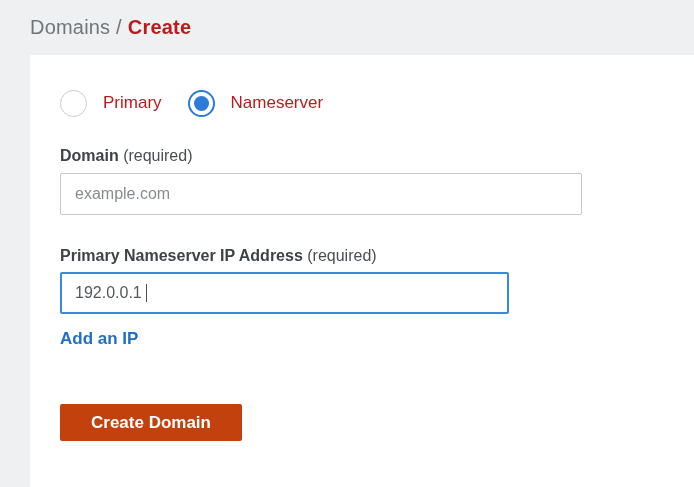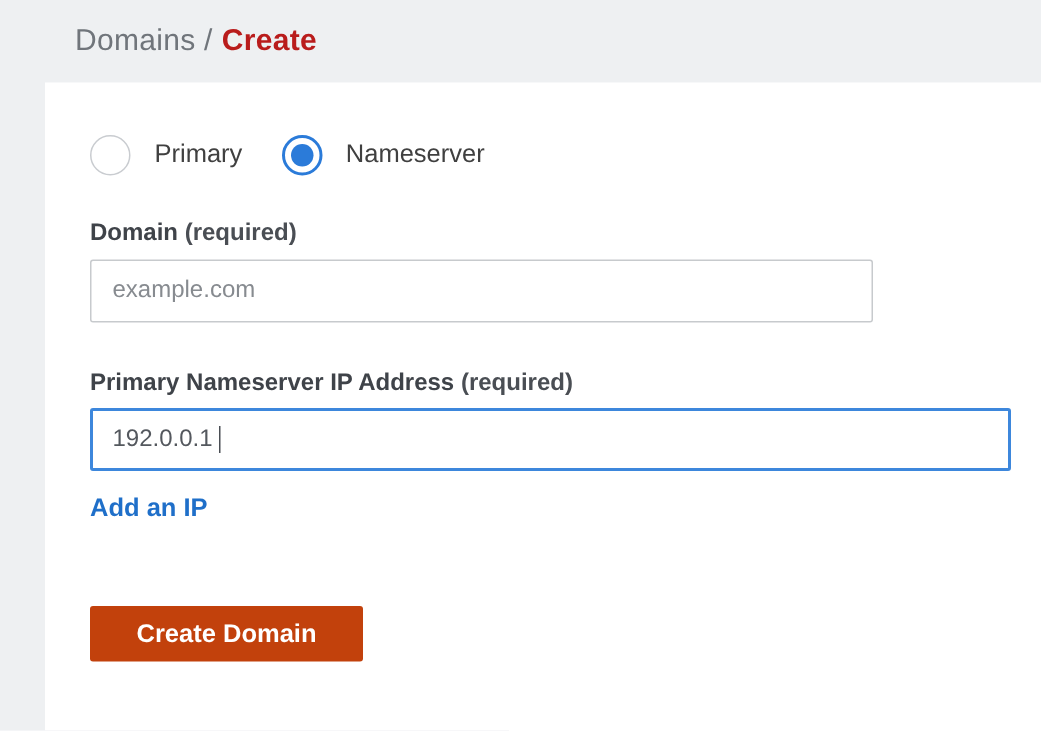--- a/index.html
+++ b/index.html
@@ -15,21 +15,20 @@
     height: 487px;
     background: #eef0f2;
   }
   
   .breadcrumb-bar {
     position: absolute;
     top: 0; left: 30px; right: 0;
     height: 55px;
     display: flex;
     align-items: center;
-    margin-left: 20px;
   }
   .crumb-section {
     font-size: 20px;
     color: #70757b;
     font-weight: 400;
     letter-spacing: 0.2px;
   }
   .crumb-current {
     font-size: 20px;
     color: #b91c1c;
@@ -62,53 +61,53 @@
     border: 2px solid #2b7bd9;
     display: flex; align-items: center; justify-content: center;
   }
   .radio-dot {
     width: 15px; height: 15px;
     border-radius: 50%;
     background: #2b7bd9;
   }
   .radio-label {
     font-size: 17px;
-    color: #404040;
+    color: #b91c1c;
     margin-left: 16px;
     cursor: pointer;
   }
   .radio-label.first { margin-right: 26px; }
   
   .field-label {
     margin-top: 31px;
     font-size: 16px;
     color: #3f4349;
     line-height: 16px;
   }
   .label-strong { font-weight: 700; }
-  .label-required { font-weight: 700; color: #4a4e54; }
+  .label-required { font-weight: 400; color: #4a4e54; }
   
   .text-input {
     display: block;
     margin-top: 9px;
     width: 522px;
     height: 42px;
     border: 1px solid #c7cacd;
     border-radius: 2px;
     background: #ffffff;
     padding: 0 14px;
     font-family: "Liberation Sans", "DejaVu Sans", sans-serif;
     font-size: 16px;
     color: #54585e;
     outline: none;
   }
   .text-input::placeholder { color: #878b90; opacity: 1; }
   .input-wrap {
     position: relative;
-    width: 614px;
+    width: 449px;
     margin-top: 8px;
   }
   .input-wrap .text-input { margin-top: 0; width: 100%; }
   .text-input.focused {
     border: 2px solid #3d87dc;
     padding: 0 13px;
   }
   .ip-label { margin-top: 33px; }
   .text-cursor {
     position: absolute;

